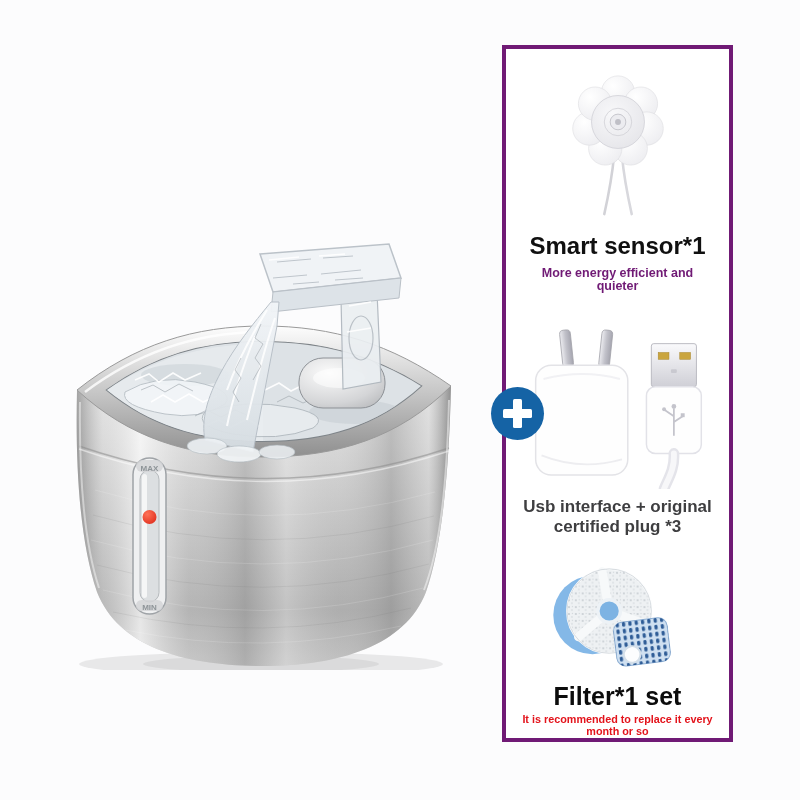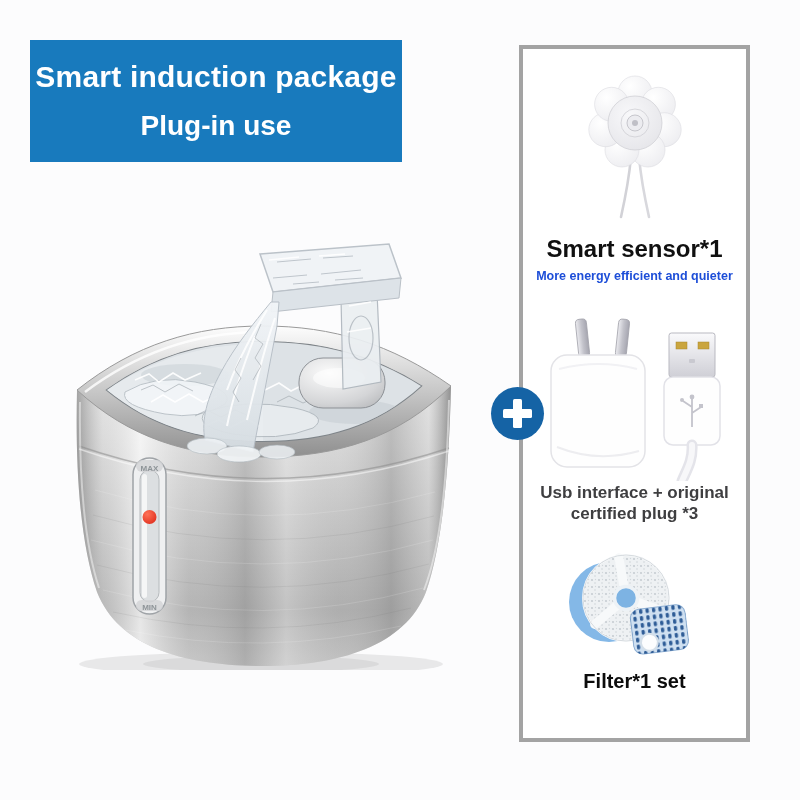--- a/index.html
+++ b/index.html
@@ -25,42 +25,38 @@
   
   .plus-badge{
     position:absolute;left:491px;top:387px;width:53px;height:53px;border-radius:50%;
     background:#1563a5;z-index:6;
   }
   .plus-h{position:absolute;left:12px;top:22px;width:29px;height:9px;background:#fff;border-radius:1.5px}
   .plus-v{position:absolute;left:22px;top:12px;width:9px;height:29px;background:#fff;border-radius:1.5px}
 
   
   .panel{
-    position:absolute;left:519px;top:45px;width:231px;height:697px;
-    background:#ffffff;border:4px solid #a3a3a3;box-sizing:border-box;
+    position:absolute;left:502px;top:45px;width:231px;height:697px;
+    background:#ffffff;border:4px solid #701a75;box-sizing:border-box;
     display:flex;flex-direction:column;align-items:center;text-align:center;z-index:4;
   }
   .sensor-svg{margin-top:22px}
   .charger-svg{margin-top:32px}
   .filter-svg{margin-top:26px}
   .item-title{font-size:24px;font-weight:700;color:#101010;margin:14px 0 0;line-height:1.15}
-  .red-note{font-size:12.5px;font-weight:700;color:#1d4ed8;margin:7px 8px 0;line-height:1.1}
-  .usb-title{font-size:17px;font-weight:700;color:#3e3e40;line-height:1.2;margin:2px 0 0}
-  .filter-title{font-size:20px;font-weight:700;color:#0c0c0c;margin:10px 0 0;line-height:1.15}
+  .red-note{font-size:12.5px;font-weight:700;color:#701a75;margin:7px 22px 0;line-height:1.1}
+  .usb-title{font-size:17px;font-weight:700;color:#3e3e40;line-height:1.2;margin:8px 0 0}
+  .filter-title{font-size:25px;font-weight:700;color:#0c0c0c;margin:10px 0 0;line-height:1.15}
   .filter-note{font-size:10.8px;font-weight:700;color:#e3131b;margin:4px 2px 0;line-height:1.1}
 </style>
 </head>
 <body>
 
 <div class="stage">
 
-  <div class="banner">
-    <div class="banner-line1">Smart induction package</div>
-    <div class="banner-line2">Plug-in use</div>
-  </div>
 
   <div class="fountain">
     <svg width="410" height="430" viewBox="0 0 410 430">
       <defs>
         <linearGradient id="fbodyV" x1="0" y1="0" x2="0" y2="1">
           <stop offset="0" stop-color="#e9e9e9"></stop>
             <stop offset=".45" stop-color="#c6c6c6"></stop>
           <stop offset=".8" stop-color="#ababab"></stop>
             <stop offset="1" stop-color="#c2c2c2"></stop>
         </linearGradient>
@@ -310,15 +306,16 @@
         <circle cx="57" cy="48" r="43" fill="none" stroke="#d6dbdf" stroke-width="1"></circle>
         <circle cx="57" cy="48" r="11.5" fill="#7db3e3" stroke="#edf2f6" stroke-width="3.5"></circle>
       </g>
       <g transform="rotate(-7 90 80)">
         <rect x="63" y="57" width="55" height="45" rx="9" fill="#cfe0f1" stroke="#8fb0d4" stroke-width="1"></rect>
         <rect x="63" y="57" width="55" height="45" rx="9" fill="url(#meshP)"></rect>
         <circle cx="79" cy="91" r="8.5" fill="#fcfdfe" stroke="#d4dfe9" stroke-width="2"></circle>
       </g>
     </svg>
     <h2 class="filter-title">Filter*1 set</h2>
+    <p class="filter-note">It is recommended to replace it every month or so</p>
 
   </div>
 </div>
 
 </body></html>

